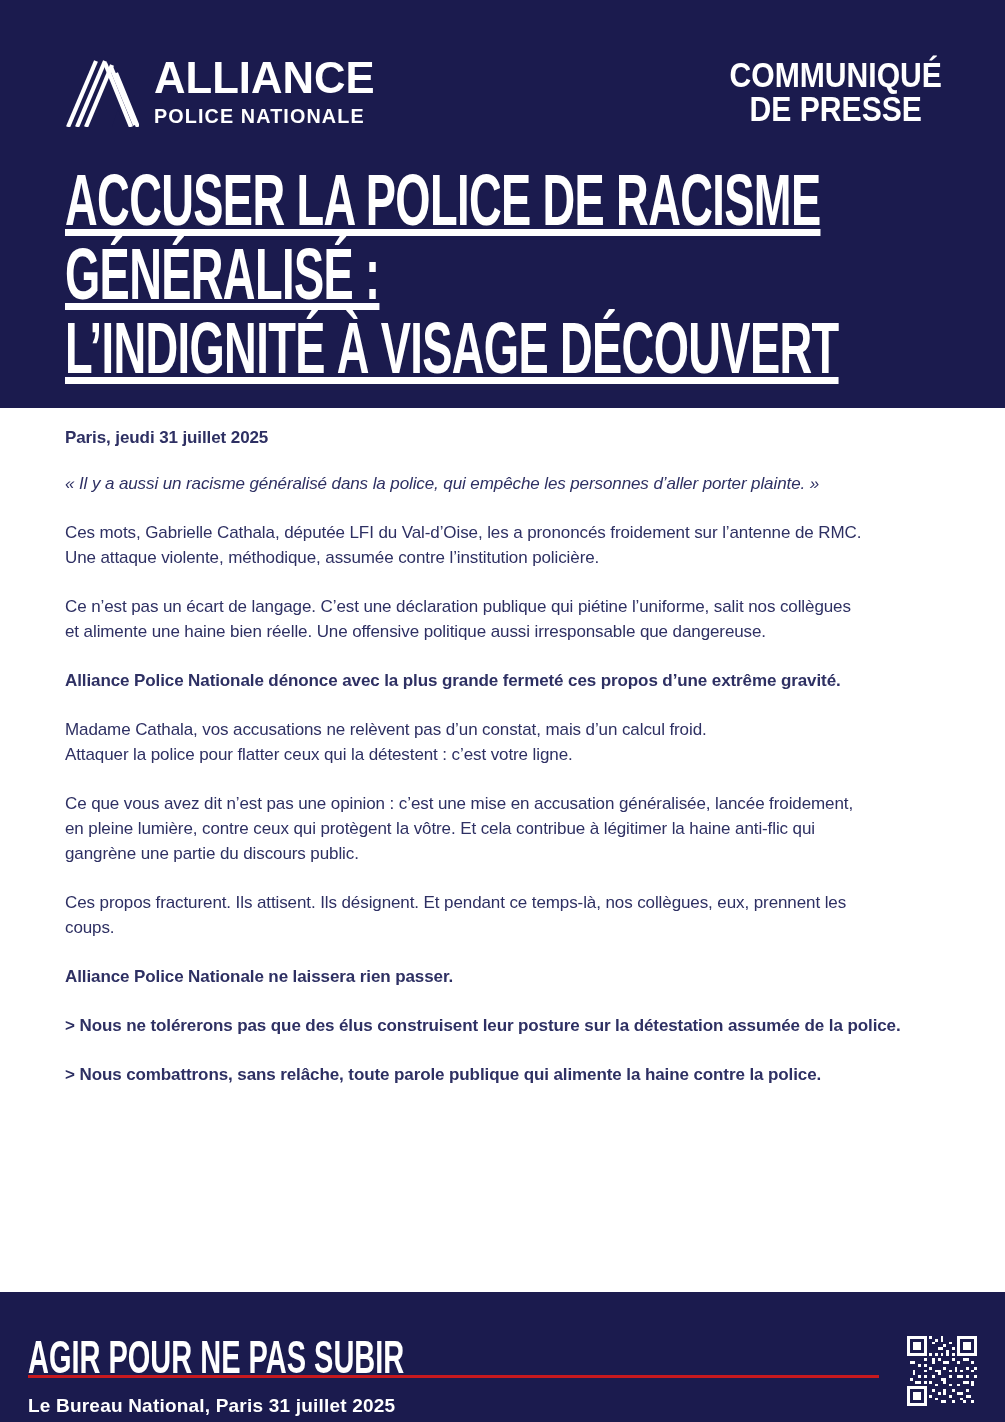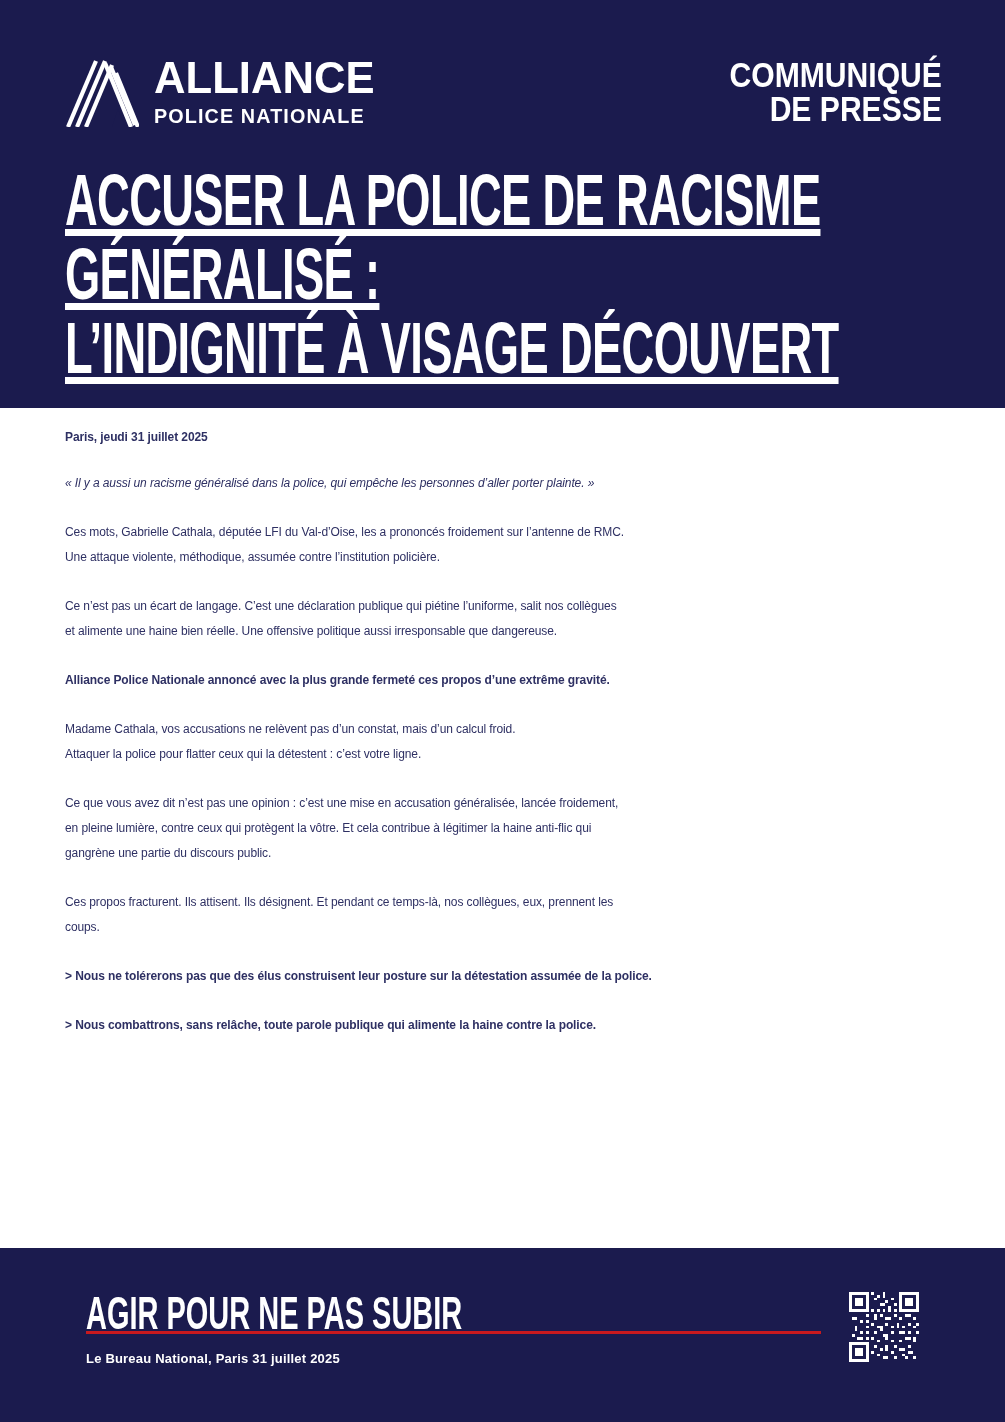--- a/index.html
+++ b/index.html
@@ -25,63 +25,63 @@
   .logo svg{display:block;margin-top:2px;}
   .logo-text{line-height:1;}
   .logo-brand{
     font-size:45px;font-weight:bold;letter-spacing:0px;
     transform:scaleX(0.97);transform-origin:left top;white-space:nowrap;
   }
   .logo-sub{
     font-size:21px;font-weight:bold;letter-spacing:1.2px;margin-top:5px;
     transform:scaleX(0.94);transform-origin:left top;white-space:nowrap;
   }
-  .doc-type{text-align:right;line-height:1;margin-top:3px;}
+  .doc-type{text-align:center;line-height:1;margin-top:3px;}
   .doc-type-line{
     font-size:35px;font-weight:bold;line-height:34px;
     transform:scaleX(0.86);transform-origin:right top;white-space:nowrap;
   }
   .headline{margin:36px 0 0;padding:0;font-weight:bold;text-decoration:underline;}
   .hl{
     display:block;
     font-size:73px;line-height:74px;letter-spacing:-1px;
     transform:scaleX(0.62);transform-origin:left top;
     white-space:nowrap;
   }
   
   .body-main{
     position:absolute;top:408px;left:0;right:0;bottom:174px;
     background:#ffffff;
     padding:17px 58px 0 65px;
     box-sizing:border-box;
   }
   .body-main p{
     margin:0 0 24px;
-    font-size:12px;line-height:25px;letter-spacing:-0.1px;
+    font-size:17px;line-height:25px;letter-spacing:-0.1px;
     white-space:pre-line;
   }
   .dateline{font-weight:bold;margin-bottom:21px !important;}
   .quote{font-style:italic;}
   .bold{font-weight:bold;}
   
   .footer-band{
-    position:absolute;left:0;right:0;bottom:0;height:174px;
+    position:absolute;left:0;right:0;bottom:0;height:130px;
     background:#1b1b4e;color:#ffffff;
-    padding:42px 86px 0;
+    padding:42px 28px 0;
     box-sizing:border-box;
   }
   .slogan-row{display:flex;align-items:flex-start;}
   .slogan-col{flex:1;margin-right:28px;min-width:0;}
   .slogan{
     font-size:46px;font-weight:bold;line-height:46px;letter-spacing:0;
     transform:scaleX(0.63);transform-origin:left top;white-space:nowrap;
   }
   .red-rule{height:3px;background:#c8191e;margin-top:-5px;}
   .signature{
-    font-size:13px;font-weight:bold;letter-spacing:0.2px;margin-top:17px;
+    font-size:19px;font-weight:bold;letter-spacing:0.2px;margin-top:17px;
   }
   .qr{width:70px;height:70px;flex:0 0 auto;margin-top:2px;}
 </style>
 </head>
 <body>
 
 <div class="page">
 
   <header class="header-band">
     <div class="header-top">
@@ -116,28 +116,29 @@
     </h1>
   </header>
 
   <main class="body-main">
     <p class="dateline">Paris, jeudi 31 juillet 2025</p>
     <p class="quote">« Il y a aussi un racisme généralisé dans la police, qui empêche les personnes d’aller porter plainte. »</p>
     <p>Ces mots, Gabrielle Cathala, députée LFI du Val-d’Oise, les a prononcés froidement sur l’antenne de RMC.
 Une attaque violente, méthodique, assumée contre l’institution policière.</p>
     <p>Ce n’est pas un écart de langage. C’est une déclaration publique qui piétine l’uniforme, salit nos collègues
 et alimente une haine bien réelle. Une offensive politique aussi irresponsable que dangereuse.</p>
-    <p class="bold">Alliance Police Nationale annoncé avec la plus grande fermeté ces propos d’une extrême gravité.</p>
+    <p class="bold">Alliance Police Nationale dénonce avec la plus grande fermeté ces propos d’une extrême gravité.</p>
     <p>Madame Cathala, vos accusations ne relèvent pas d’un constat, mais d’un calcul froid.
 Attaquer la police pour flatter ceux qui la détestent : c’est votre ligne.</p>
     <p>Ce que vous avez dit n’est pas une opinion : c’est une mise en accusation généralisée, lancée froidement,
 en pleine lumière, contre ceux qui protègent la vôtre. Et cela contribue à légitimer la haine anti-flic qui
 gangrène une partie du discours public.</p>
     <p>Ces propos fracturent. Ils attisent. Ils désignent. Et pendant ce temps-là, nos collègues, eux, prennent les
 coups.</p>
+    <p class="bold">Alliance Police Nationale ne laissera rien passer.</p>
     <p class="bold">&gt; Nous ne tolérerons pas que des élus construisent leur posture sur la détestation assumée de la police.</p>
     <p class="bold">&gt; Nous combattrons, sans relâche, toute parole publique qui alimente la haine contre la police.</p>
   </main>
 
   <footer class="footer-band">
     <div class="slogan-row">
       <div class="slogan-col">
         <div class="slogan">AGIR POUR NE PAS SUBIR</div>
         <div class="red-rule"></div>
         <div class="signature">Le Bureau National, Paris 31 juillet 2025</div>

